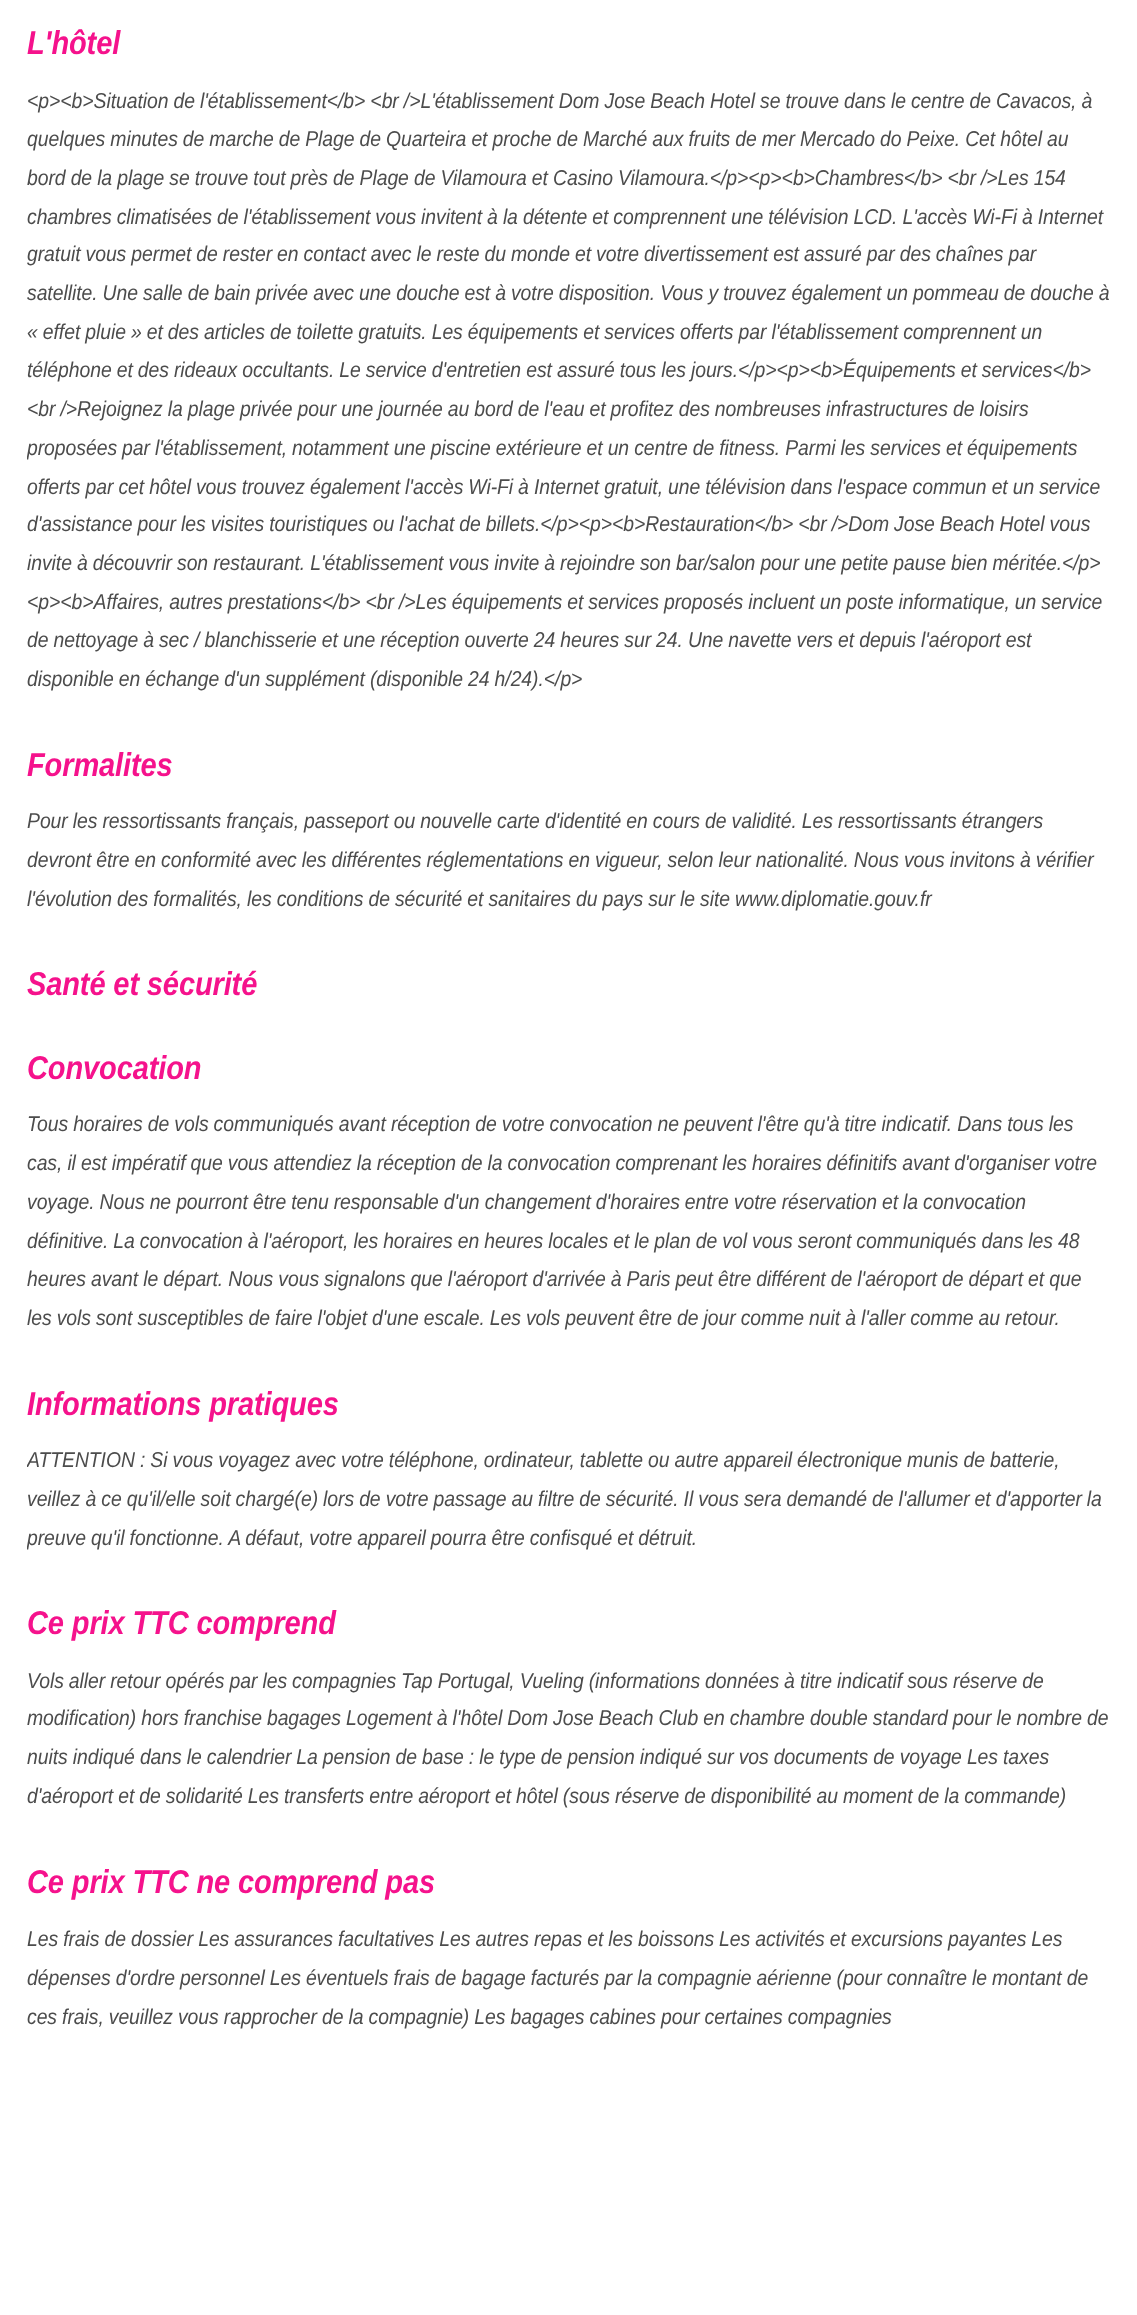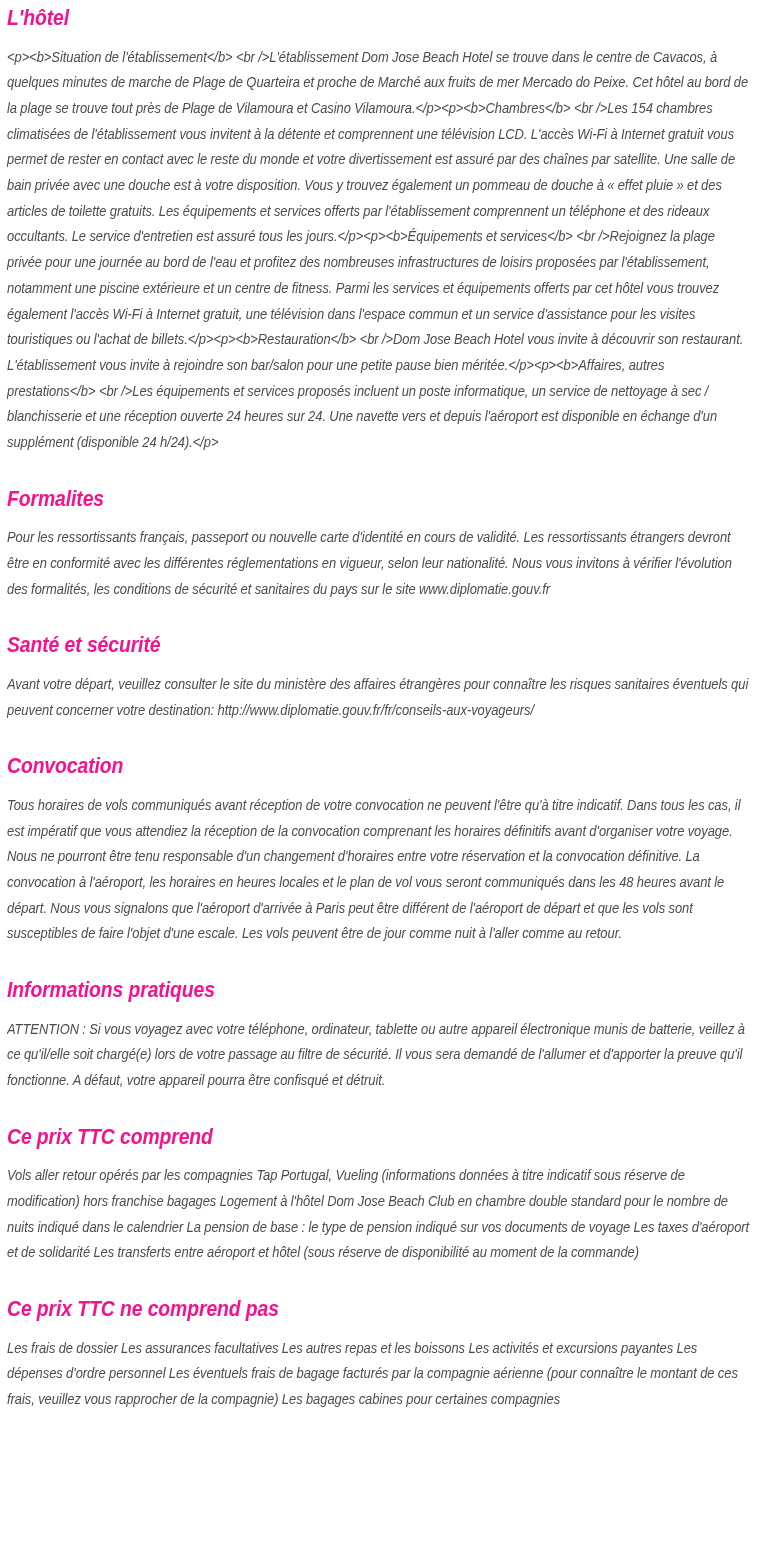--- a/index.html
+++ b/index.html
@@ -13,21 +13,21 @@
     font-family: "Liberation Sans", "DejaVu Sans", sans-serif;
     -webkit-font-smoothing: antialiased;
   }
   .page {
     width: 758px;
     box-sizing: border-box;
     padding: 0 2px 8px 2px;
     background: #ffffff;
   }
   .section {
-    margin: 5px;
+    margin: 16px;
   }
   .section + .section {
     margin-top: 30px;
   }
   h2.section-title {
     margin: 0 0 14px 0;
     padding: 0;
     color: #f5128c;
     font-family: "Liberation Sans", "DejaVu Sans", sans-serif;
     font-weight: bold;
@@ -78,23 +78,20 @@
   <section class="section">
     <h2 class="section-title">Formalites</h2>
     <div class="bodywrap">
       <p class="section-body">Pour les ressortissants français, passeport ou nouvelle carte d'identité en cours de validité. Les ressortissants étrangers devront être en conformité avec les différentes réglementations en vigueur, selon leur nationalité. Nous vous invitons à vérifier l'évolution des formalités, les conditions de sécurité et sanitaires du pays sur le site www.diplomatie.gouv.fr</p>
     </div>
   </section>
 
 
   <section class="section">
     <h2 class="section-title">Santé et sécurité</h2>
-    <div class="bodywrap">
-      <p class="section-body">Avant votre départ, veuillez consulter le site du ministère des affaires étrangères pour connaître les risques sanitaires éventuels qui peuvent concerner votre destination: http://www.diplomatie.gouv.fr/fr/conseils-aux-voyageurs/</p>
-    </div>
   </section>
 
   <section class="section">
     <h2 class="section-title">Convocation</h2>
     <div class="bodywrap">
       <p class="section-body">Tous horaires de vols communiqués avant réception de votre convocation ne peuvent l'être qu'à titre indicatif. Dans tous les cas, il est impératif que vous attendiez la réception de la convocation comprenant les horaires définitifs avant d'organiser votre voyage. Nous ne pourront être tenu responsable d'un changement d'horaires entre votre réservation et la convocation définitive. La convocation à l'aéroport, les horaires en heures locales et le plan de vol vous seront communiqués dans les 48 heures avant le départ. Nous vous signalons que l'aéroport d'arrivée à Paris peut être différent de l'aéroport de départ et que les vols sont susceptibles de faire l'objet d'une escale. Les vols peuvent être de jour comme nuit à l'aller comme au retour.</p>
     </div>
   </section>
 
   <section class="section">

